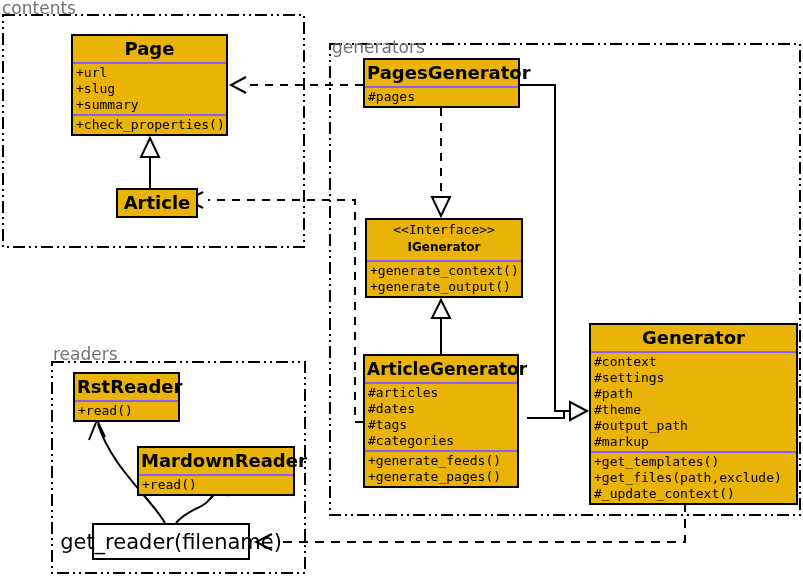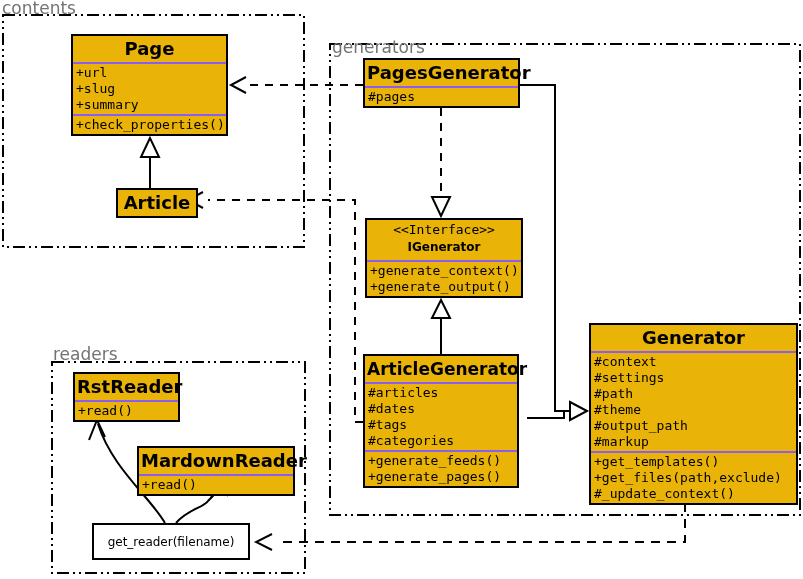--- a/index.html
+++ b/index.html
@@ -8,21 +8,21 @@
   #wires{position:absolute;left:0;top:0;width:803px;height:579px;z-index:1;}
   .pkg-label{position:absolute;z-index:3;font-size:17px;line-height:17px;color:#737373;
              background:transparent;white-space:nowrap;}
   .uml{position:absolute;z-index:2;background:#eab308;border:2px solid #000;box-sizing:border-box;}
   .uml .title{font-weight:bold;font-size:18px;line-height:24px;text-align:center;padding:1px 2px;white-space:nowrap;}
   .uml .stereo{font-family:"DejaVu Sans Mono",monospace;font-weight:normal;font-size:13px;line-height:15px;text-align:center;white-space:nowrap;}
   .uml .iname{font-weight:bold;font-size:12px;line-height:21px;text-align:center;}
   .uml .sect{border-top:2px solid #8b5cf6;padding:1px 3px;}
   .uml .memb{font-family:"DejaVu Sans Mono",monospace;font-size:13px;line-height:16px;white-space:nowrap;}
   .plainbox{position:absolute;z-index:2;background:#fff;border:2px solid #000;box-sizing:border-box;
-            display:flex;align-items:center;justify-content:center;font-size:12px;white-space:nowrap;}
+            display:flex;align-items:center;justify-content:center;font-size:21px;white-space:nowrap;}
 </style>
 </head>
 <body>
 
 <div id="canvas">
 
   <svg id="wires" viewBox="0 0 803 579" xmlns="http://www.w3.org/2000/svg">
 
     <rect x="3" y="15" width="301" height="232" fill="none" stroke="#000" stroke-width="2" stroke-dasharray="12,4,2,4,2,4"></rect>
     <rect x="330" y="44" width="470" height="471" fill="none" stroke="#000" stroke-width="2" stroke-dasharray="12,4,2,4,2,4"></rect>

